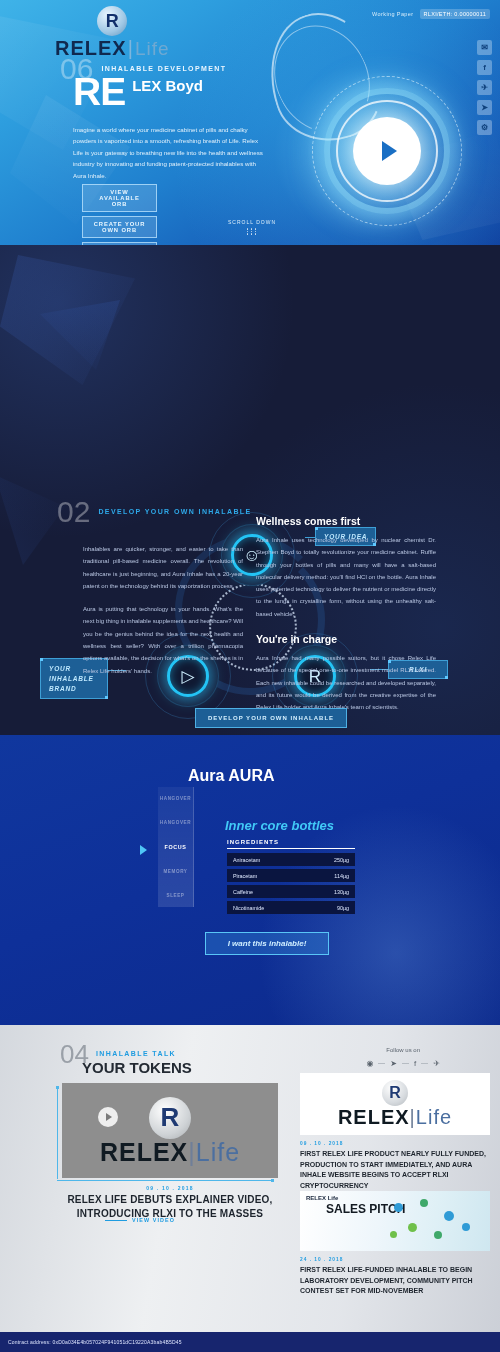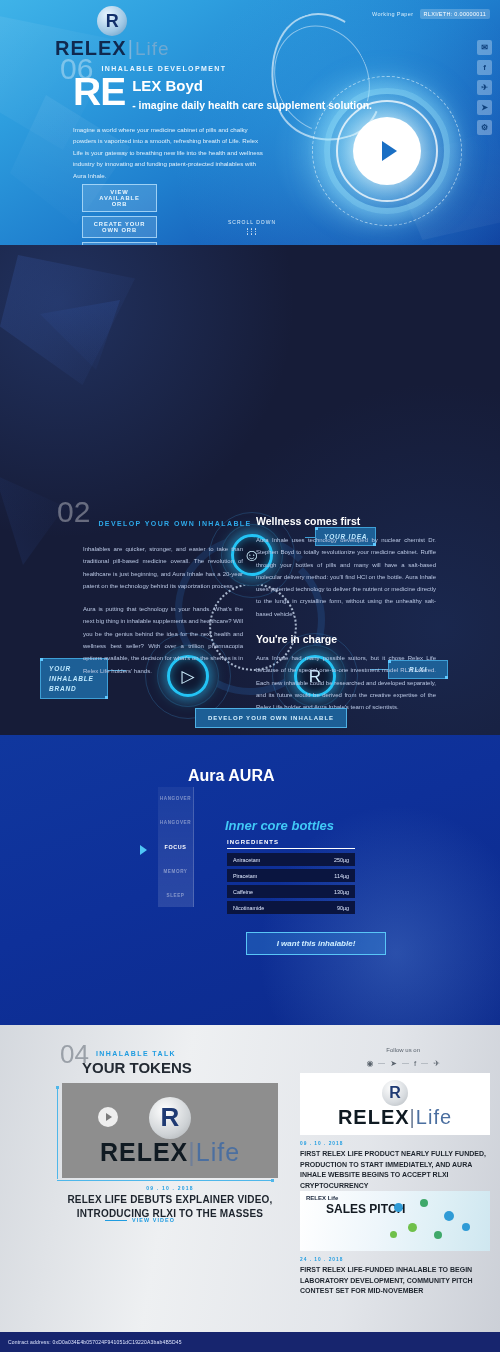--- a/index.html
+++ b/index.html
@@ -141,21 +141,21 @@
     position:absolute; background:#1d5f96; border:1px solid #3e9fd6;
     color:#bfe9ff; font-size:6.5px; font-weight:bold; letter-spacing:.8px;
     padding:5px 8px; font-style:italic;
   }
   .tag::before, .tag::after { content:""; position:absolute; width:3px;height:3px;background:#5fc8ff; }
   .tag::before { left:-1px; top:-1px; } .tag::after { right:-1px; bottom:-1px; }
   .tag-line { position:absolute; height:1px; background:#3e9fd6; }
 
   
   .s2 { position:absolute; left:0; top:248px; width:500px; }
-  .s2-head { position:absolute; left:57px; top:4px; display:flex; gap:8px; align-items:flex-end; }
+  .s2-head { position:absolute; left:57px; top:4px; display:flex; gap:8px; align-items:flex-start; }
   .s2-kicker { color:#2ea8e8; margin-top:11px; }
   .col-l { position:absolute; left:83px; top:50px; width:160px;
     font-size:6px; line-height:2.05; color:#b9c6e2; text-align:justify; }
   .col-l p + p { margin-top:11px; }
   .col-r { position:absolute; left:256px; top:22px; width:180px; }
   .col-r h3 { color:#fff; font-size:10.5px; font-weight:bold; margin-bottom:7px; }
   .col-r p { font-size:6px; line-height:2.05; color:#b9c6e2; text-align:justify; }
   .col-r h3.second { margin-top:13px; }
   .s2-cta { position:absolute; left:195px; top:215px;
     background:#1d5f96; border:1px solid #4fb0e4; color:#d5f0ff;
@@ -181,24 +181,24 @@
 
   .inner-core { position:absolute; left:225px; top:83px; color:#41c9f7;
     font-size:13px; font-weight:bold; font-style:italic; }
   .ing-head { position:absolute; left:227px; top:104px; width:128px; }
   .ing-head .t { color:#fff; font-size:6px; font-weight:bold; letter-spacing:1px; }
   .ing-head .rule { margin-top:3px; height:1px; background:#fff; }
   .ing-table { position:absolute; left:227px; top:118px; width:128px;
     display:flex; flex-direction:column; gap:3px; }
   .ing-row { background:#0a1540; display:flex; justify-content:space-between;
     padding:3.5px 6px; color:#dfe9ff; font-size:5.4px; }
-  .want-btn { position:absolute; left:205px; top:197px; width:140px;
+  .want-btn { position:absolute; left:205px; top:197px; width:124px;
     background:rgba(60,160,235,.30); border:1px solid #59c6f7;
     color:#cfeeff; font-size:8px; font-weight:bold; font-style:italic;
-    text-align:center; padding:6px 0;margin-left:41px; }
+    text-align:center; padding:6px 0; }
 
   
   .light { position:relative; width:500px; height:327px; background:#eceef0; overflow:hidden; }
   .light-bg { position:absolute; inset:0;
     background:linear-gradient(100deg,rgba(210,214,220,.9) 0%,rgba(238,240,242,.95) 35%,rgba(225,228,233,.85) 70%,rgba(200,204,212,.9) 100%); }
   .s4-head { position:absolute; left:60px; top:16px; display:flex; gap:7px; align-items:flex-start; }
   .s4-num { font-size:26px; font-weight:300; color:#9aa0a8; line-height:1; }
   .s4-kicker { color:#1f9ce0; margin-top:9px; }
   .s4-title { position:absolute; left:82px; top:34px; color:#232a33; font-size:15px; font-weight:bold; }
 
@@ -301,21 +301,20 @@
 
     <div class="hero-head">
       <span class="sec-num">06</span>
       <span class="sec-kicker hero-kicker">INHALABLE DEVELOPMENT</span>
     </div>
 
     <div class="hero-title">
       <span class="hero-re">RE</span>
       <span class="hero-sub">
         <span class="l1">LEX Boyd</span><br>
-        <span class="l2">- imagine daily health care supplement solution.</span>
       </span>
     </div>
 
     <p class="hero-para">Imagine a world where your medicine cabinet of pills and chalky powders is vaporized into a smooth, refreshing breath of Life. Relex Life is your gateway to breathing new life into the health and wellness industry by innovating and funding patent-protected inhalables with Aura Inhale.</p>
 
     <div class="cta-list">
       <button class="cta-btn">VIEW AVAILABLE ORB</button>
       <button class="cta-btn">CREATE YOUR OWN ORB</button>
       <button class="cta-btn">WHAT IS RELEX LIFE?</button>
 

